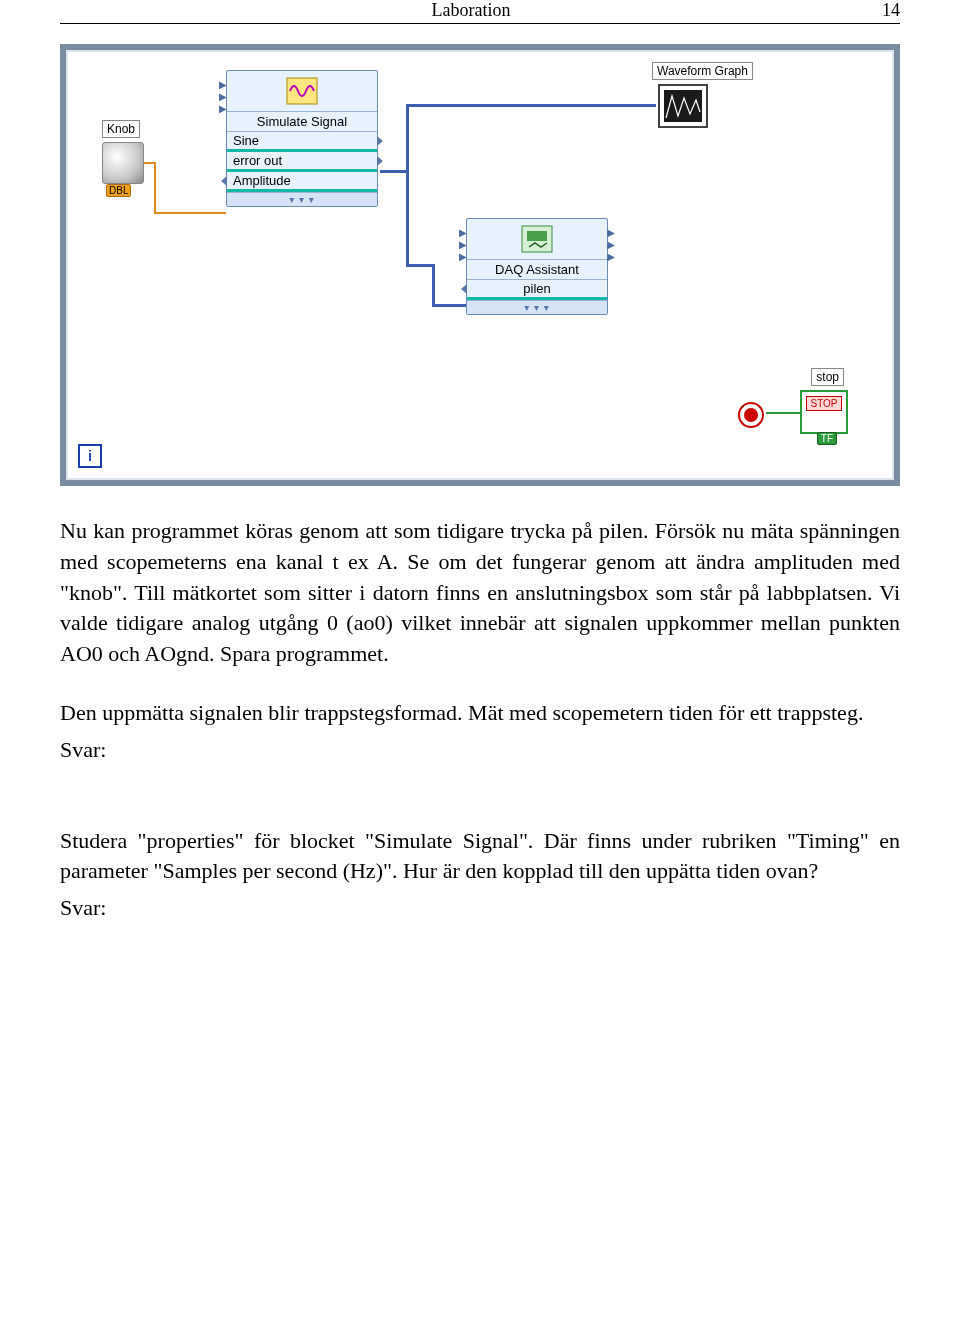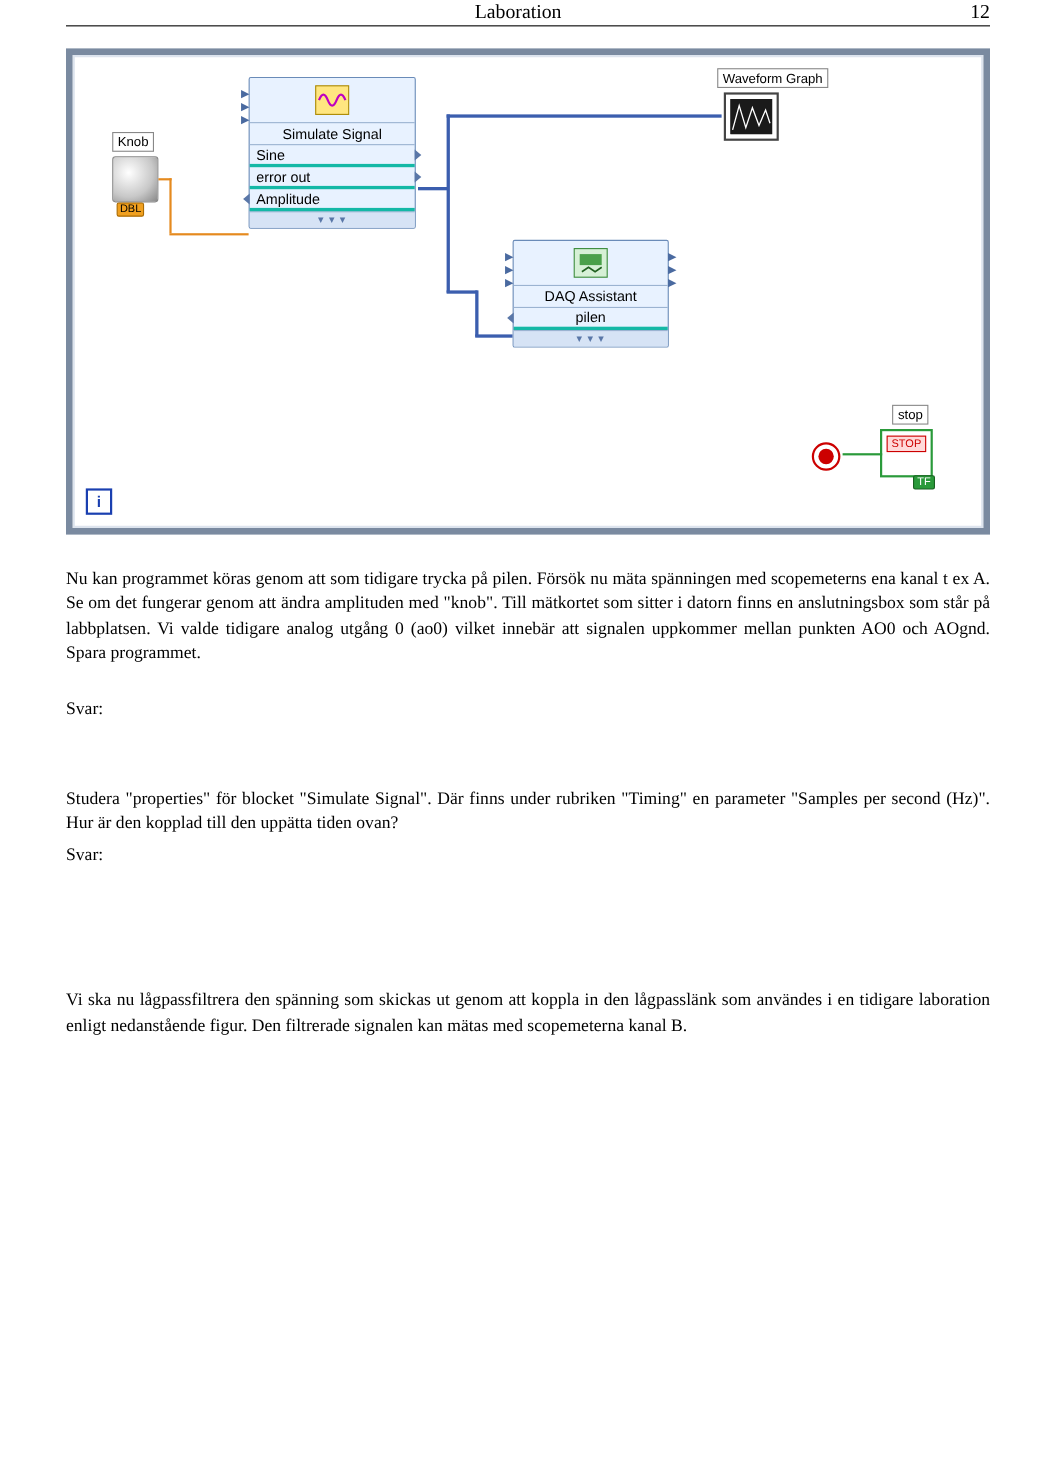--- a/index.html
+++ b/index.html
@@ -107,37 +107,37 @@
   }
   .cond-term {
     position:absolute; width:22px; height:22px; border:2px solid #c00; border-radius:50%;
     background:#fff;
   }
   .cond-term::after{
     content:""; position:absolute; top:4px; left:4px; right:4px; bottom:4px;
     background:#c00; border-radius:50%;
   }
   .body-text {
-    font-size: 16px;
+    font-size: 22px;
     line-height: 1.4;
     text-align: justify;
     margin: 0 0 28px 0;
   }
   .body-text.no-just { text-align: left; }
   .chev { position:absolute; font-size:10px; color:#4a6aa0; }
 </style>
 </head>
 <body>
 
 <div class="page">
 
   <div class="header-row">
     <span></span>
     <span>Laboration</span>
-    <span>12</span>
+    <span>14</span>
   </div>
 
   <div class="diagram-frame">
 
     <div class="node-label" style="left:36px; top:70px;">Knob</div>
     <div class="knob" style="left:36px; top:92px;"></div>
     <div class="dbl-tag" style="left:40px; top:134px;">DBL</div>
 
     <div class="wire-orange" style="left:78px; top:112px; width:12px;"></div>
     <div class="wire-orange" style="left:88px; top:112px; width:2px; height:50px;"></div>
@@ -195,30 +195,30 @@
       </div>
       <div class="title">DAQ Assistant</div>
       <div class="row" style="text-align:center;"><span class="tri tri-in"></span><span>pilen</span></div>
       <div class="expand-grip">▾ ▾ ▾</div>
     </div>
 
     <div class="node-label" style="right:50px; top:318px;">stop</div>
     <div class="stop-btn" style="right:46px; top:340px;">
       <div style="margin-top:4px; border:1px solid #c00; background:#ffd9d9; display:inline-block; padding:1px 3px;">STOP</div>
     </div>
-    <div class="tf-tag" style="right:44px; top:382px;">TF</div>
+    <div class="tf-tag" style="right:57px; top:382px;">TF</div>
 
     <div class="cond-term" style="right:130px; top:352px;"></div>
     <div class="wire-green" style="right:92px; top:362px; width:36px;"></div>
 
     <div class="loop-i" style="left:12px; bottom:12px;">i</div>
   </div>
 
   <p class="body-text">Nu kan programmet köras genom att som tidigare trycka på pilen. Försök nu mäta spänningen med scopemeterns ena kanal t ex A. Se om det fungerar genom att ändra amplituden med "knob". Till mätkortet som sitter i datorn finns en anslutningsbox som står på labbplatsen.  Vi valde tidigare analog utgång 0 (ao0) vilket innebär att signalen uppkommer mellan punkten AO0 och AOgnd. Spara programmet.</p>
 
+  <p class="body-text" style="margin-bottom:6px;">Den uppmätta signalen blir trappstegsformad. Mät med scopemetern tiden för ett trappsteg.</p>
   <p class="body-text no-just" style="margin-bottom:60px;">Svar:</p>
 
   <p class="body-text" style="margin-bottom:6px;">Studera "properties" för blocket "Simulate Signal". Där finns under rubriken "Timing" en parameter "Samples per second (Hz)". Hur är den kopplad till den uppätta tiden ovan?</p>
   <p class="body-text no-just" style="margin-bottom:110px;">Svar:</p>
 
-  <p class="body-text" style="margin-bottom:0;">Vi ska nu lågpassfiltrera den spänning som skickas ut genom att koppla in den lågpasslänk som användes i en tidigare laboration enligt nedanstående figur. Den filtrerade signalen kan mätas med scopemeterna kanal B.</p>
 
 </div>
 
 </body></html>

